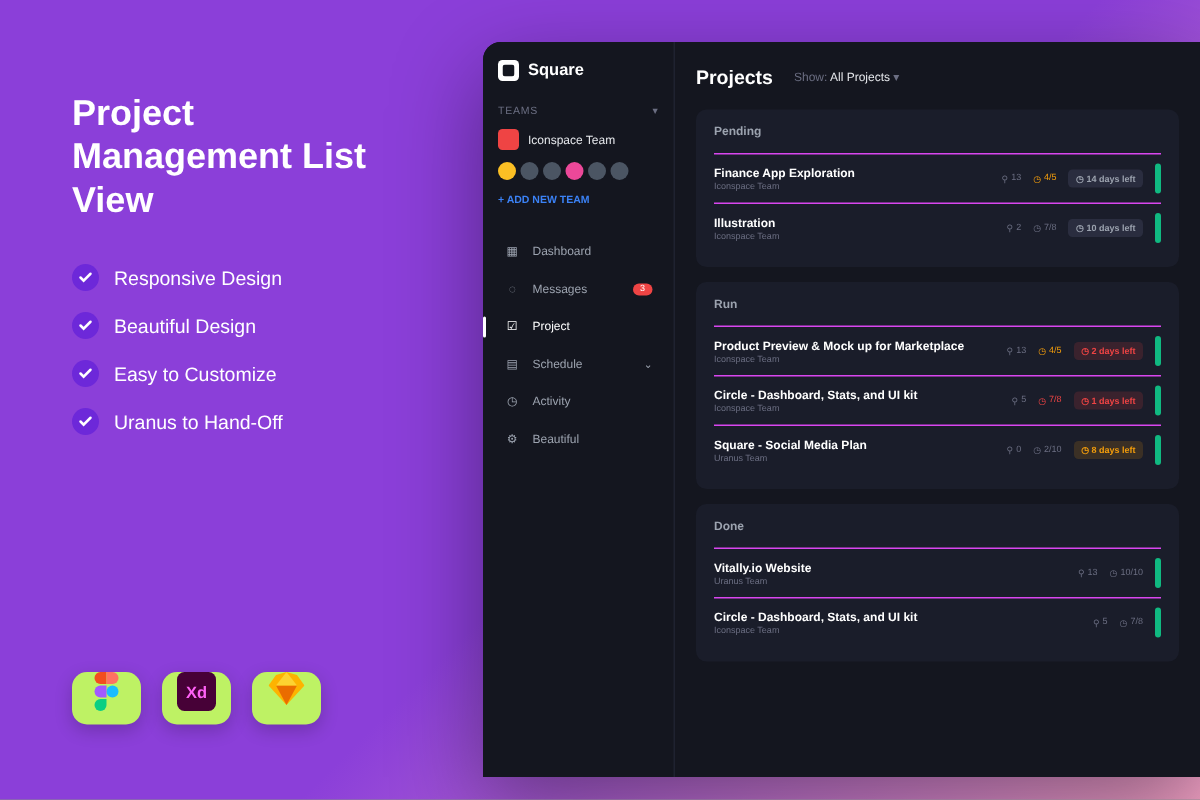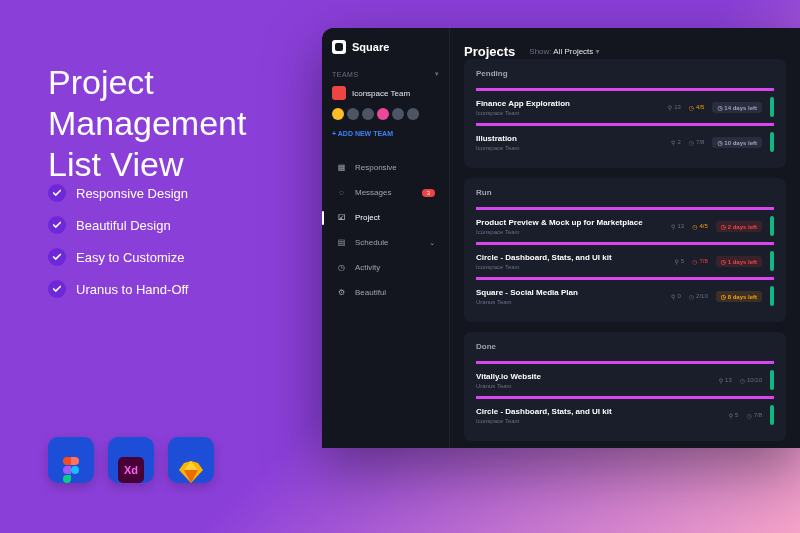--- a/index.html
+++ b/index.html
@@ -1,50 +1,50 @@
 <!DOCTYPE html>
 <html><head>
 <meta charset="utf-8">
 <style>
 *{margin:0;padding:0;box-sizing:border-box;font-family:-apple-system,BlinkMacSystemFont,'Segoe UI',sans-serif}
 body{width:800px;height:533px;background:linear-gradient(135deg,#8b3fd9 0%,#8b3fd9 55%,#f5a3c7 100%);overflow:hidden;position:relative}
 .promo{position:absolute;left:48px;top:62px;color:#fff;width:230px}
-.promo h1{font-size:34px;font-weight:400;line-height:1.2;}
+.promo h1{font-size:24px;font-weight:700;line-height:1.2;margin-bottom:28px}
 .features{list-style:none}
 .features li{display:flex;align-items:center;gap:10px;margin-bottom:14px;font-size:13px;font-weight:500}
 .check{width:18px;height:18px;border-radius:50%;background:#6d28d9;display:flex;align-items:center;justify-content:center;flex-shrink:0}
 .check svg{width:10px;height:10px}
 .tools{position:absolute;left:48px;bottom:50px;display:flex;gap:14px}
-.tool{width:46px;height:46px;border-radius:10px;background:#1d4ed8;display:flex;align-items:flex-end;justify-content:center;box-shadow:0 4px 12px rgba(0,0,0,0.2)}
-.app{position:absolute;right:0;top:28px;width:478px;height:420px;background:#14161f;border-radius:12px 0 0 0;overflow:hidden;display:flex;box-shadow:0 20px 60px rgba(0,0,0,0.4)}
+.tool{width:46px;height:35px;border-radius:10px;background:#bef264;display:flex;align-items:flex-start;justify-content:center;box-shadow:0 4px 12px rgba(0,0,0,0.2)}
+.app{position:absolute;right:0;top:28px;width:478px;height:490px;background:#14161f;border-radius:12px 0 0 0;overflow:hidden;display:flex;box-shadow:0 20px 60px rgba(0,0,0,0.4)}
 .sidebar{width:128px;background:#14161f;padding:12px 10px;border-right:1px solid #1f2230}
 .brand{display:flex;align-items:center;gap:6px;color:#fff;font-size:11px;font-weight:700;margin-bottom:16px}
 .brand-icon{width:14px;height:14px;background:#fff;border-radius:3px;display:flex;align-items:center;justify-content:center}
 .teams-header{display:flex;justify-content:space-between;align-items:center;font-size:7px;color:#6b6e82;letter-spacing:0.5px;margin-bottom:8px}
 .team-item{display:flex;align-items:center;gap:6px;font-size:8px;color:#e5e7eb;margin-bottom:8px}
 .team-avatar{width:14px;height:14px;background:#ef4444;border-radius:3px}
 .member-row{display:flex;gap:3px;margin-bottom:10px}
 .member{width:12px;height:12px;border-radius:50%;background:#4b5563}
 .member.pink{background:#ec4899}
 .add-team{font-size:7px;color:#3b82f6;font-weight:600;margin-bottom:18px}
 .nav{list-style:none}
 .nav li{display:flex;align-items:center;gap:8px;font-size:8px;color:#9ca3af;padding:7px 4px;border-radius:4px;position:relative}
 .nav li.active{color:#fff}
 .nav li.active::before{content:'';position:absolute;left:-10px;top:50%;transform:translateY(-50%);width:2px;height:14px;background:#fff;border-radius:1px}
 .nav-icon{width:11px;height:11px;display:flex;align-items:center;justify-content:center}
 .badge{margin-left:auto;background:#ef4444;color:#fff;font-size:6px;padding:1px 5px;border-radius:6px}
 .chev{margin-left:auto;font-size:7px}
 .main{flex:1;padding:16px 14px;overflow:hidden}
-.main-header{display:flex;align-items:center;gap:14px;}
+.main-header{display:flex;align-items:center;gap:14px;margin-bottom:14px}
 .main-header h2{color:#fff;font-size:13px;font-weight:700}
 .filter{font-size:8px;color:#6b6e82}
 .filter b{color:#e5e7eb;font-weight:400}
 .section{background:#1a1d2a;border-radius:7px;padding:10px 12px;margin-bottom:10px}
 .section-title{font-size:8px;color:#9ca3af;margin-bottom:10px;font-weight:700}
-.row{display:flex;align-items:center;padding:6px 0;border-top:3px solid #d946ef}
+.row{display:flex;align-items:center;padding:6px 0;border-top:1px solid #d946ef}
 .row:first-of-type{border-top:none}
 .row-info{flex:1;min-width:0}
 .row-title{font-size:8px;color:#fff;font-weight:600;margin-bottom:2px;white-space:nowrap;overflow:hidden;text-overflow:ellipsis}
 .row-team{font-size:6px;color:#6b6e82}
 .row-meta{display:flex;align-items:center;gap:8px;font-size:6px;color:#6b6e82}
 .meta-item{display:flex;align-items:center;gap:2px}
 .pill{padding:2px 5px;border-radius:3px;font-size:6px;font-weight:600;white-space:nowrap}
 .pill.gray{background:#2a2d3f;color:#9ca3af}
 .pill.red{background:rgba(239,68,68,0.15);color:#ef4444}
 .pill.yellow{background:rgba(245,158,11,0.15);color:#f59e0b}
@@ -141,21 +141,21 @@
       <div class="member"></div>
       <div class="member"></div>
       <div class="member pink"></div>
       <div class="member"></div>
       <div class="member"></div>
     </div>
     <div class="add-team">+ ADD NEW TEAM</div>
     <ul class="nav">
       <li>
           <span class="nav-icon">▦</span>
-          <span>Responsive</span>
+          <span>Dashboard</span>
         </li>
       <li>
           <span class="nav-icon">◌</span>
           <span>Messages</span>
           <span class="badge">3</span>
         </li>
       <li class="active">
           <span class="nav-icon">☑</span>
           <span>Project</span>
         </li>

